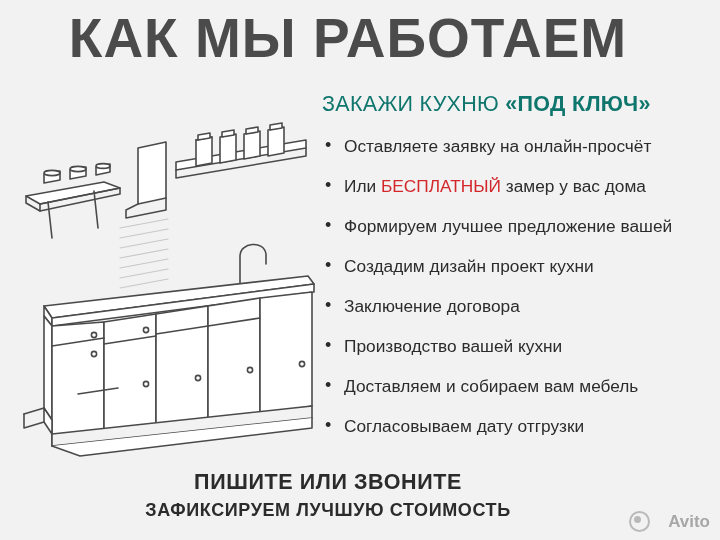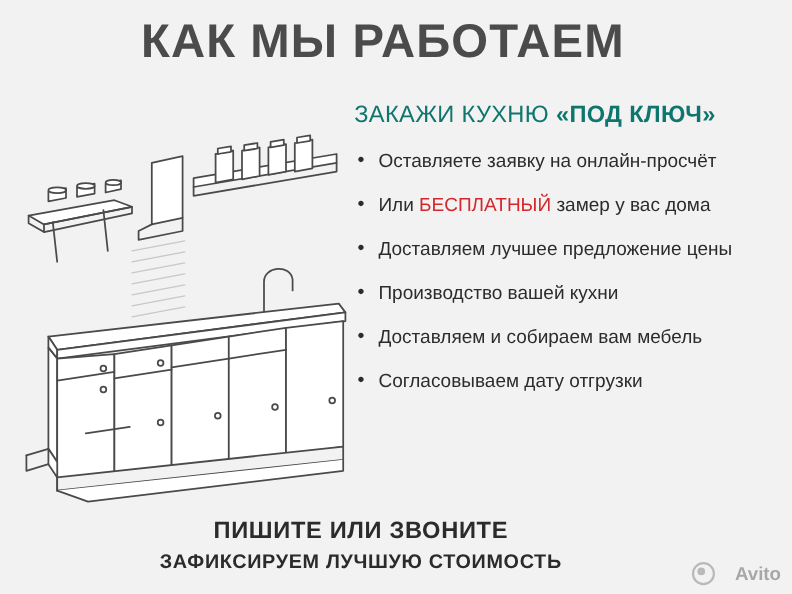--- a/index.html
+++ b/index.html
@@ -21,21 +21,21 @@
     box-sizing: border-box;
     overflow: hidden;
   }
   
   .title {
     position: absolute;
     top: 10px;
     left: 0;
     width: 696px;
     text-align: center;
-    font-size: 43px;
+    font-size: 55px;
     font-weight: bold;
     letter-spacing: 1px;
     color: #4b4b4b;
     line-height: 56px;
     white-space: nowrap;
   }
   
   .illustration {
     position: absolute;
     left: 8px;
@@ -236,21 +236,27 @@
     </div>
 
     <ul class="bullets">
       <li>
         <span>Оставляете заявку на онлайн-просчёт</span><span class="hl"></span><span></span>
       </li>
       <li>
         <span>Или </span><span class="hl">БЕСПЛАТНЫЙ</span><span> замер у вас дома</span>
       </li>
       <li>
-        <span>Доставляем лучшее предложение цены</span><span class="hl"></span><span></span>
+        <span>Формируем лучшее предложение вашей</span><span class="hl"></span><span></span>
+      </li>
+      <li>
+        <span>Создадим дизайн проект кухни</span><span class="hl"></span><span></span>
+      </li>
+      <li>
+        <span>Заключение договора</span><span class="hl"></span><span></span>
       </li>
       <li>
         <span>Производство вашей кухни</span><span class="hl"></span><span></span>
       </li>
       <li>
         <span>Доставляем и собираем вам мебель</span><span class="hl"></span><span></span>
       </li>
       <li>
         <span>Согласовываем дату отгрузки</span><span class="hl"></span><span></span>
       </li>

